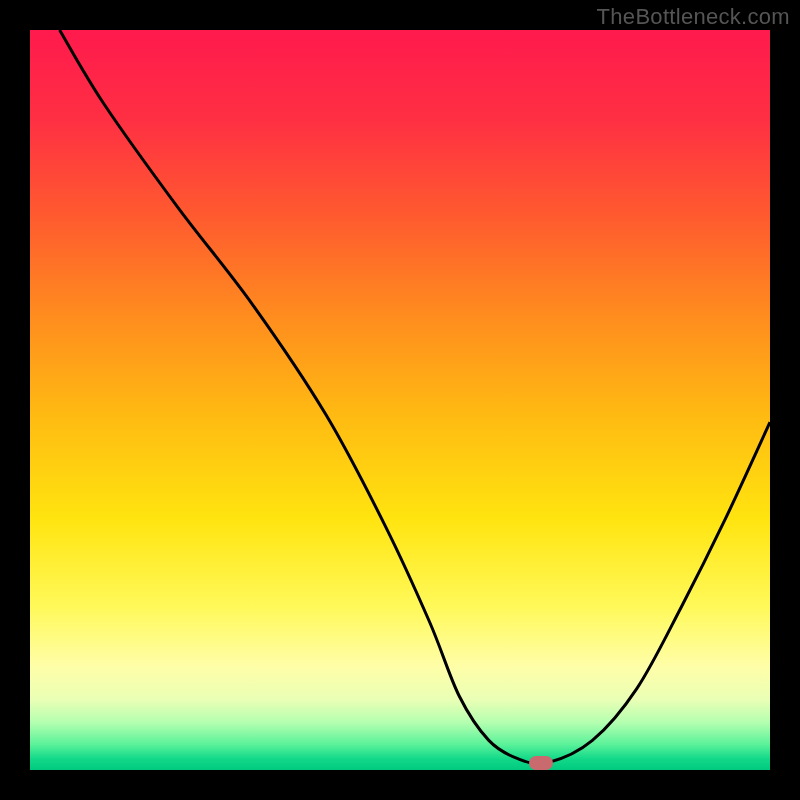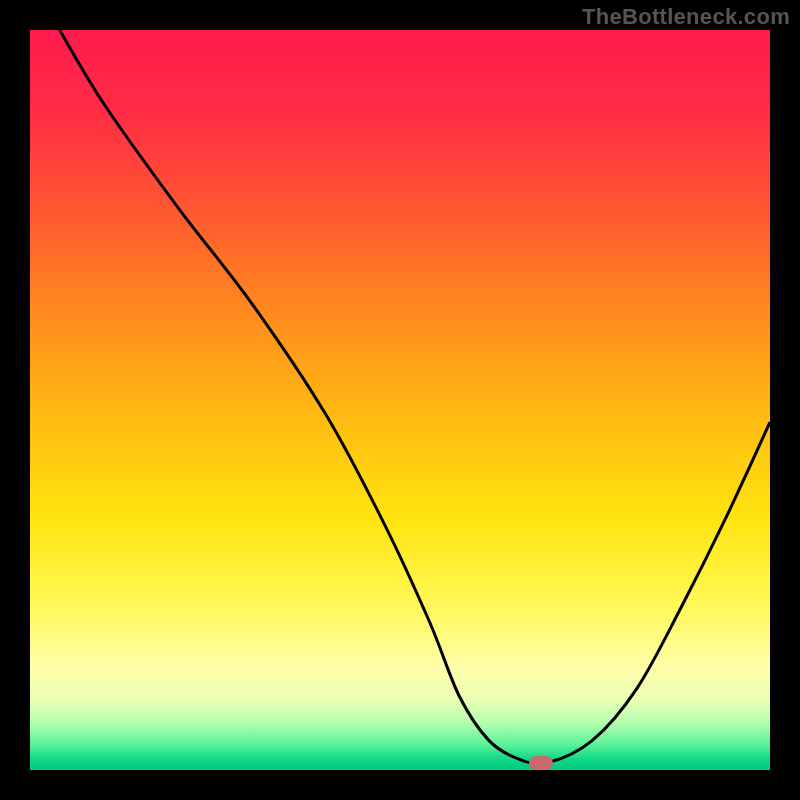--- a/index.html
+++ b/index.html
@@ -16,21 +16,21 @@
     width: 800px;
     height: 800px;
     background: #000;
   }
   .watermark {
     position: absolute;
     top: 4px;
     right: 10px;
     color: #555;
     font-size: 22px;
-    font-weight: 700;
+    font-weight: 400;
     letter-spacing: 0.3px;
     z-index: 3;
   }
   .plot-area {
     position: absolute;
     left: 30px;
     top: 30px;
     width: 740px;
     height: 740px;
   }

